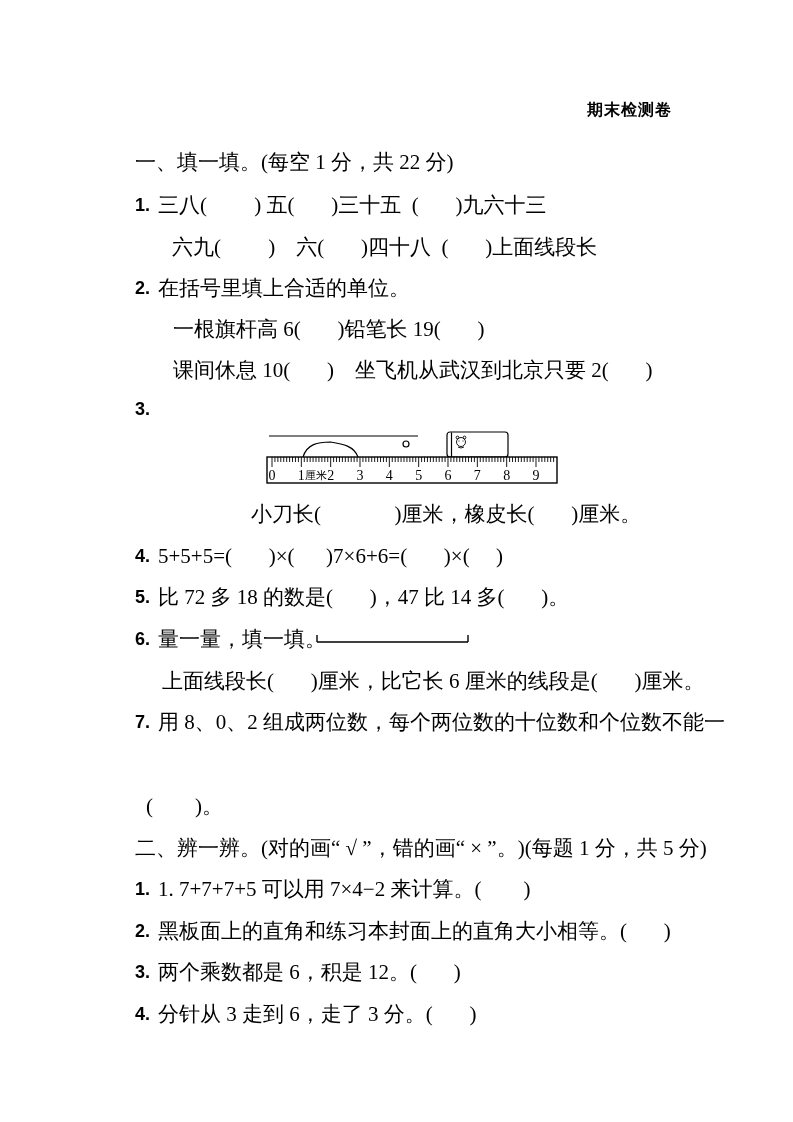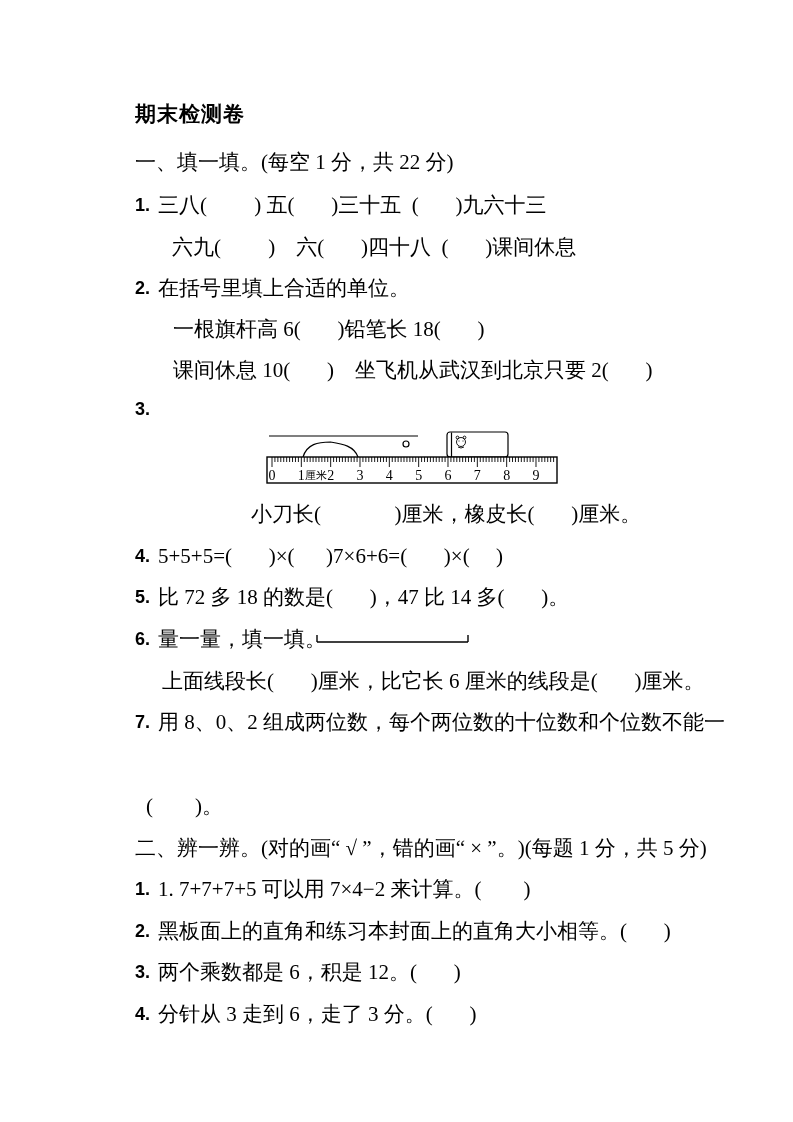--- a/index.html
+++ b/index.html
@@ -23,23 +23,23 @@
     font-family:"Liberation Sans","DejaVu Sans",sans-serif;
     font-weight:700;
     font-size:18px;
     width:23px;
     flex:none;
   }
   .txt{white-space:pre;}
   .doc-title{
     position:absolute;
     left:135px;top:100px;width:537px;
-    text-align:left;
+    text-align:right;
     font-weight:700;
-    font-size:21px;
+    font-size:16px;
     letter-spacing:1px;
     white-space:pre;
   }
   .figure{position:absolute;}
   svg text{
     font-family:"Liberation Serif","DejaVu Serif",serif;
   }
 </style>
 </head>
 <body>
@@ -50,29 +50,29 @@
 
   <div class="row" style="left:135px;top:149px">
     <span class="txt">一、填一填。(每空 1 分，共 22 分)</span>
   </div>
 
   <div class="row" style="left:135px;top:192px">
     <span class="num">1.</span>
     <span class="txt">三八(         ) 五(       )三十五  (       )九六十三</span>
   </div>
   <div class="row" style="left:172px;top:234px">
-    <span class="txt">六九(         )    六(       )四十八  (       )课间休息</span>
+    <span class="txt">六九(         )    六(       )四十八  (       )上面线段长</span>
   </div>
 
   <div class="row" style="left:135px;top:275px">
     <span class="num">2.</span>
     <span class="txt">在括号里填上合适的单位。</span>
   </div>
   <div class="row" style="left:173px;top:316px">
-    <span class="txt">一根旗杆高 6(       )铅笔长 18(       )</span>
+    <span class="txt">一根旗杆高 6(       )铅笔长 19(       )</span>
   </div>
   <div class="row" style="left:173px;top:357px">
     <span class="txt">课间休息 10(       )    坐飞机从武汉到北京只要 2(       )</span>
   </div>
 
   <div class="row" style="left:135px;top:396px">
     <span class="num">3.</span>
   </div>
 
   <svg class="figure" style="left:262px;top:428px" width="300" height="60" viewBox="0 0 300 60">

